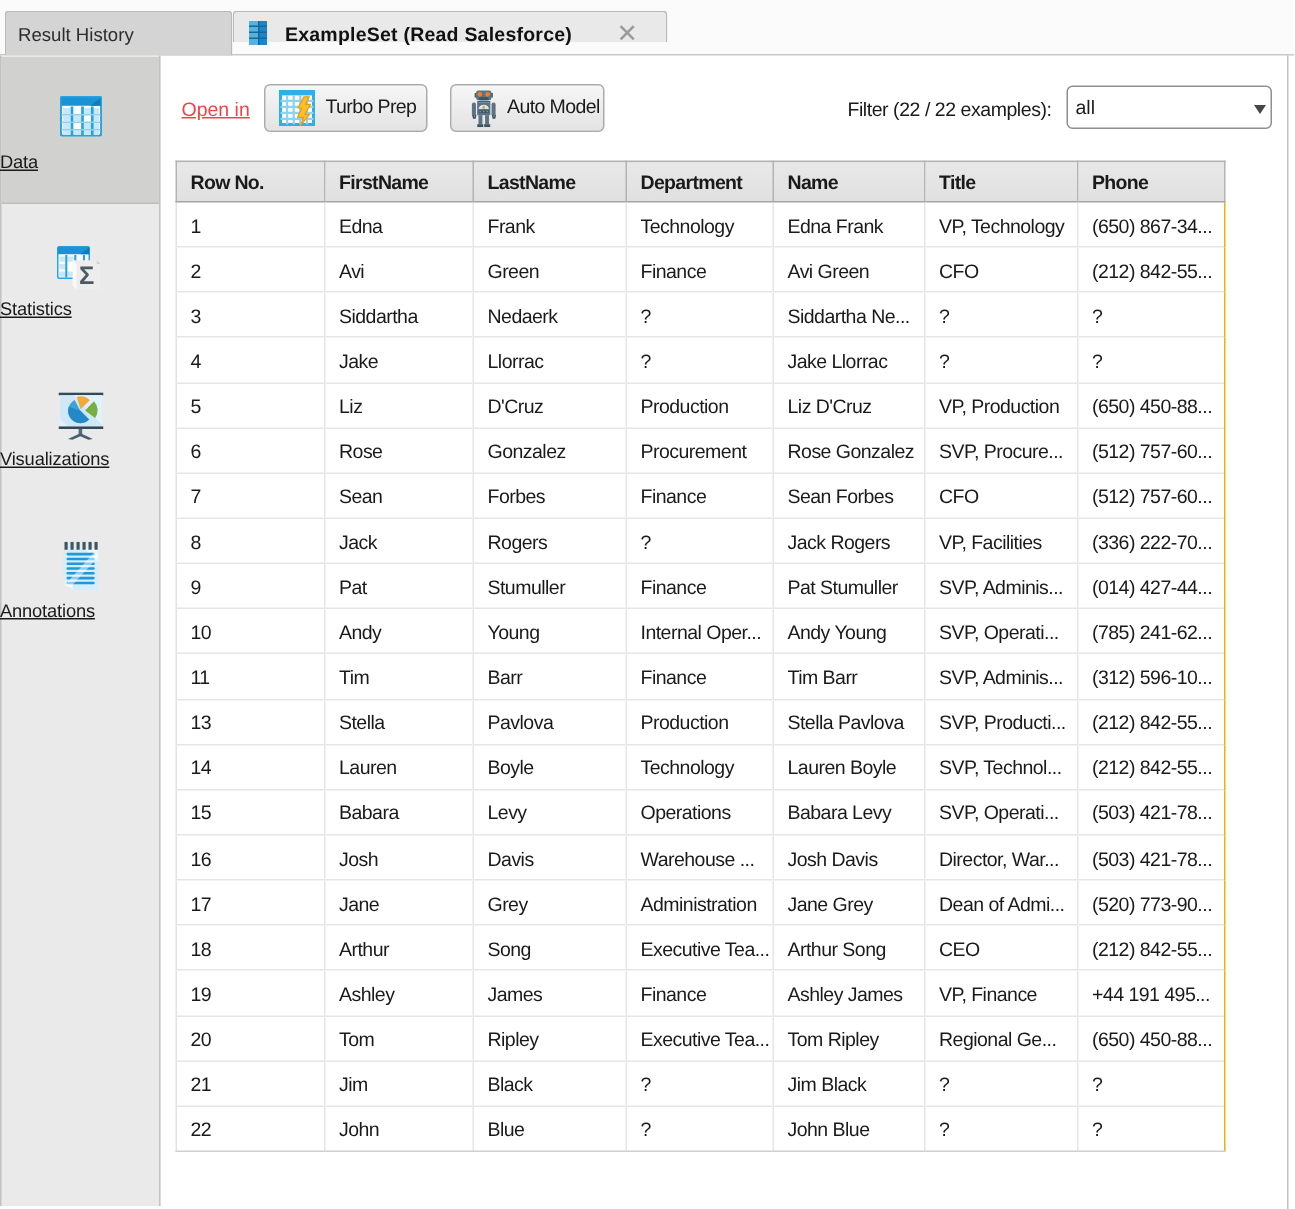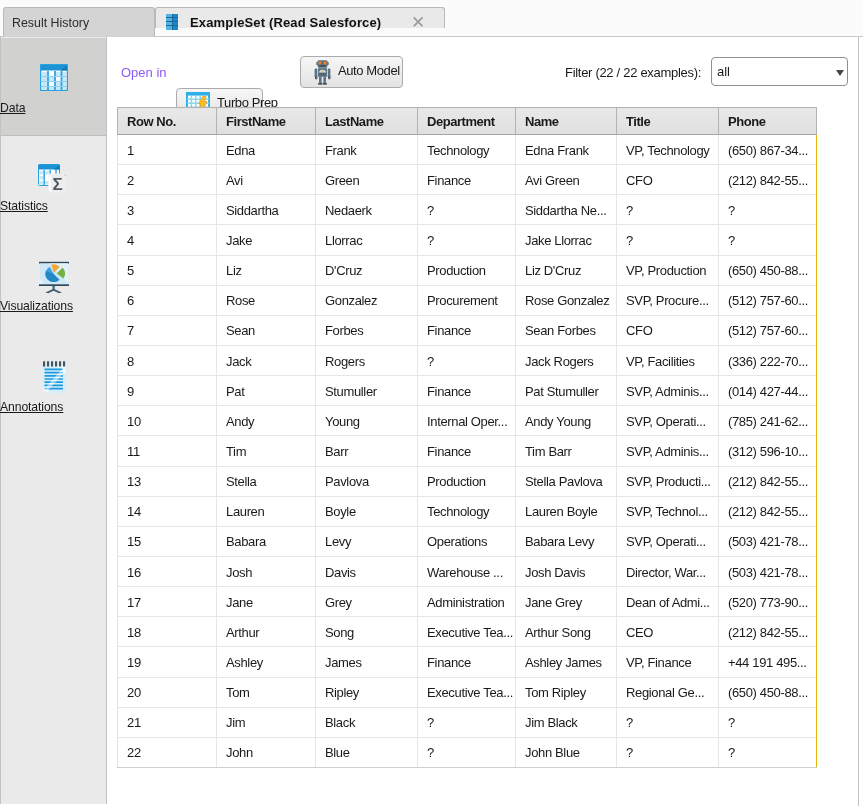--- a/index.html
+++ b/index.html
@@ -19,24 +19,24 @@
   #tab2 .tclose { position:absolute; left:255px; top:4px; font-size:17px; color:#9a9a9a; font-weight:normal; }
 
   
   #sidebar { left:0; top:37px; width:107px; height:767px; background:#e9eae9; border-left:1px solid #c2c2c2; border-right:1px solid #c2c2c2; }
   #sel { left:1px; top:38px; width:105px; height:98px; background:#d1d2d0; border-bottom:1px solid #bdbdbd; }
   .sideitem { left:0; width:107px; text-align:left; font-size:12.2px; color:#1a1a1a; letter-spacing:-0.1px; line-height:14px;text-decoration:underline; }
 
   
   #rightline { left:858px; top:37px; width:1px; height:769px; background:#c2c2c2; }
 
-  #openin { left:121px; top:65px; font-size:13px; color:#8b5cf6; }
+  #openin { left:121px; top:65px; font-size:13px; color:#ef4444;text-decoration:underline; }
   .btn { top:56px; height:32px; border:1px solid #ababab; border-radius:4px;
          background:linear-gradient(#f6f6f6,#e3e3e3); }
-  #btn1 { left:176px; width:87px;margin-top:32px; }
+  #btn1 { left:176px; width:109px; }
   #btn2 { left:300px; width:103px; }
   .btn .blabel { position:absolute; font-size:13px; color:#1a1a1a; top:6px; white-space:nowrap; letter-spacing:-0.4px; }
   #btn1 .blabel { left:40px; }
   #btn2 .blabel { left:37px; }
 
   #filterlabel { left:565px; top:65px; font-size:13px; color:#1a1a1a; letter-spacing:-0.3px; }
   #dropdown { left:711px; top:57px; width:137px; height:29px; background:#ffffff; border:1px solid #8f8f8f; border-radius:4px; }
   #dropdown span { position:absolute; left:5px; top:6px; font-size:13px; color:#1a1a1a; }
   #ddarrow { left:836px; top:70px; width:0; height:0; border-left:4px solid transparent; border-right:4px solid transparent; border-top:6px solid #474747; }
 

